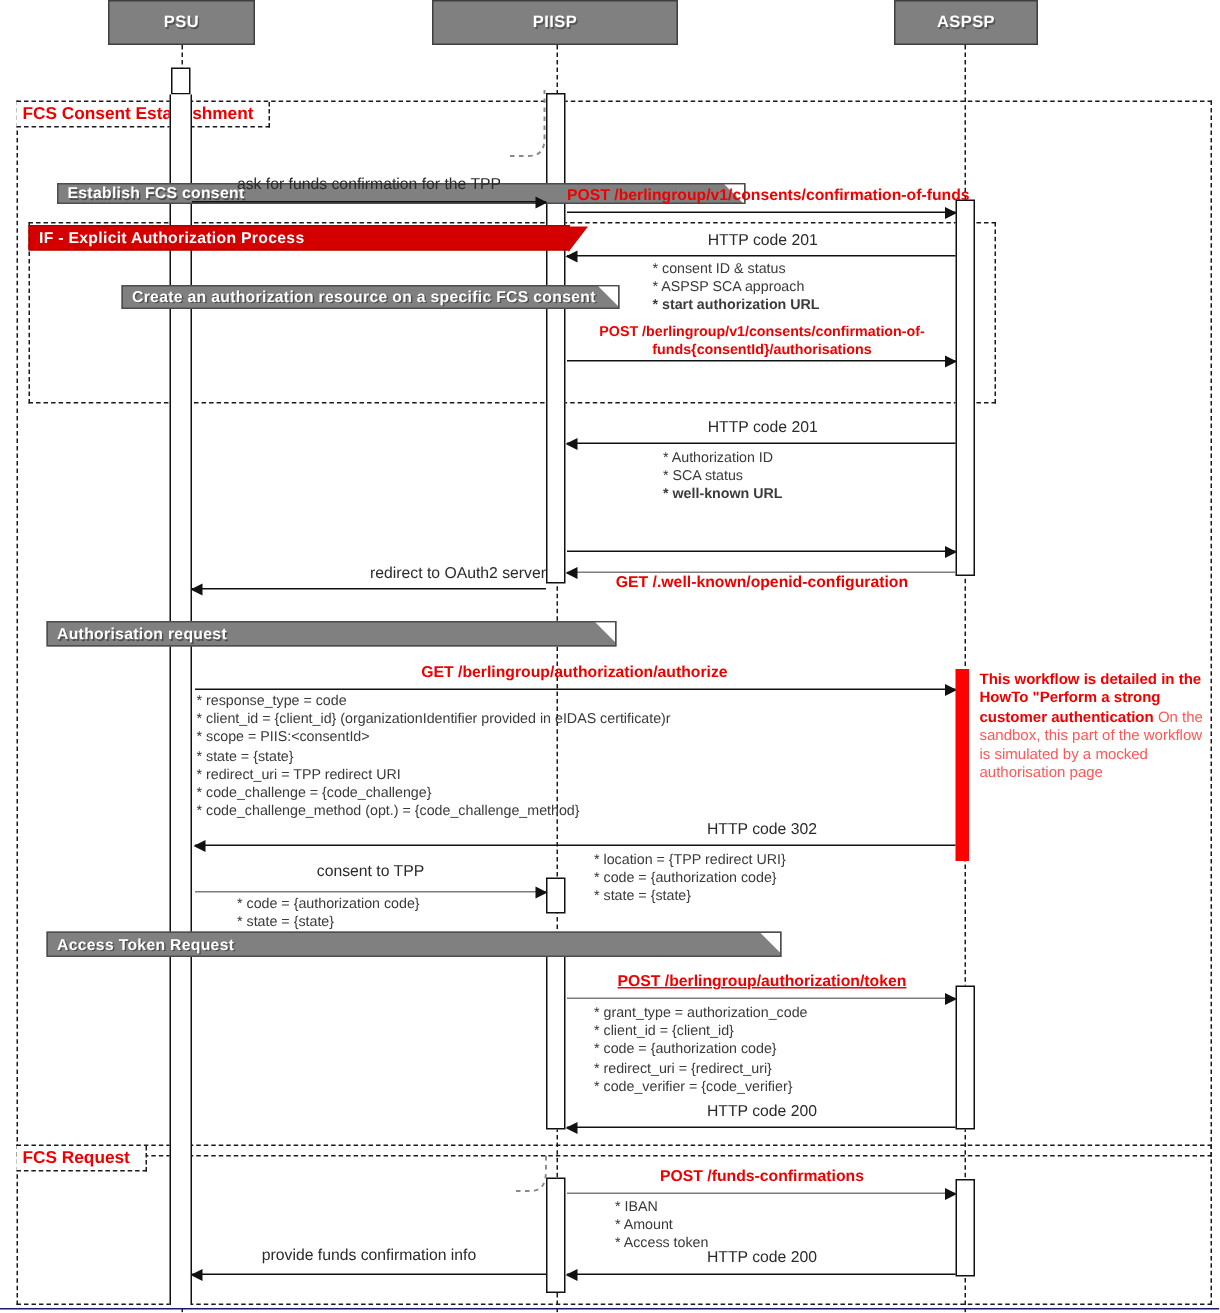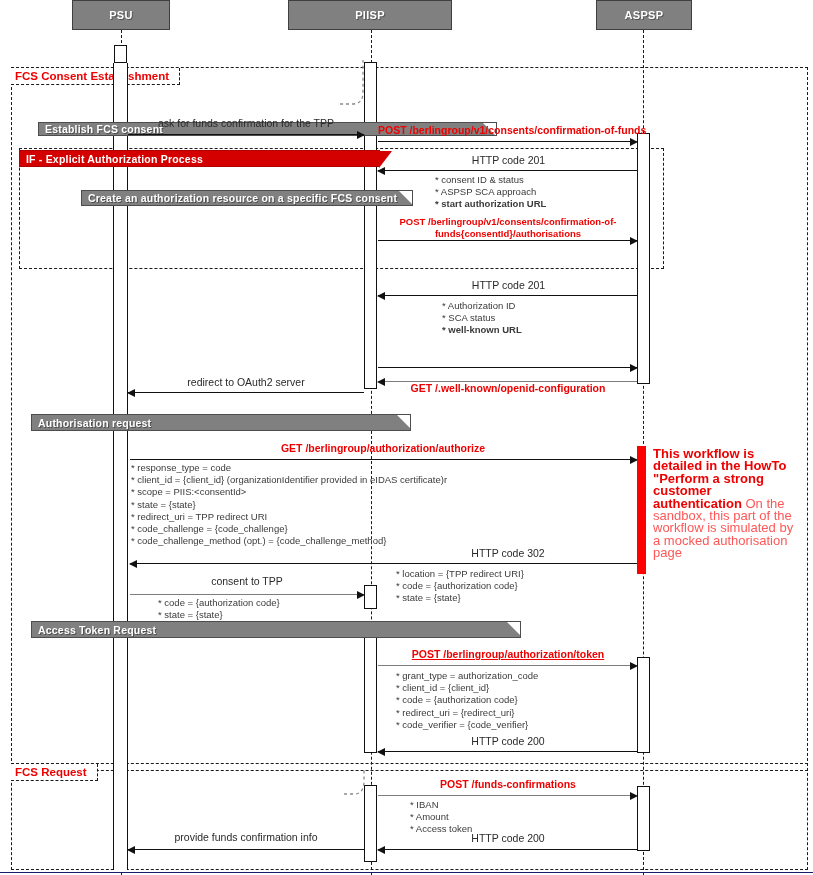--- a/index.html
+++ b/index.html
@@ -186,21 +186,21 @@
   .callout .bar{
     position:absolute;
     left:0;top:0;
     width:9px;height:100%;
     background:#ff0000;
   }
   .callout .body{
     position:absolute;
     left:16px;top:2px;
     right:0;
-    font-size:13px;
+    font-size:10px;
     line-height:12.4px;
   }
   .callout .hd{
     color:#ee0000;
     font-weight:bold;
   }
   .callout .bd{
     color:#ff5757;
   }
   .hr-sep{
@@ -340,21 +340,21 @@
     <span>GET /.well-known/openid-configuration</span>
   </div>
   <div class="msg" style="left:378px;top:367px;width:259px;">
     <span class="arrowR"></span>
   </div>
 
   <div class="msg gray" style="left:378px;top:381px;width:259px;">
     <span class="arrowL"></span>
   </div>
 
-  <div class="lbl center" style="left:128px;top:376px;width:236px;">
+  <div class="lbl center" style="left:128px;top:376px;width:236px;text-align:right;">
     <span>redirect to OAuth2 server</span>
   </div>
   <div class="msg" style="left:128px;top:392px;width:236px;">
     <span class="arrowL"></span>
   </div>
 
   <div class="lbl red center" style="left:130px;top:442px;width:506px;">
     <span>GET /berlingroup/authorization/authorize</span>
   </div>
   <div class="msg" style="left:130px;top:459px;width:507px;">

